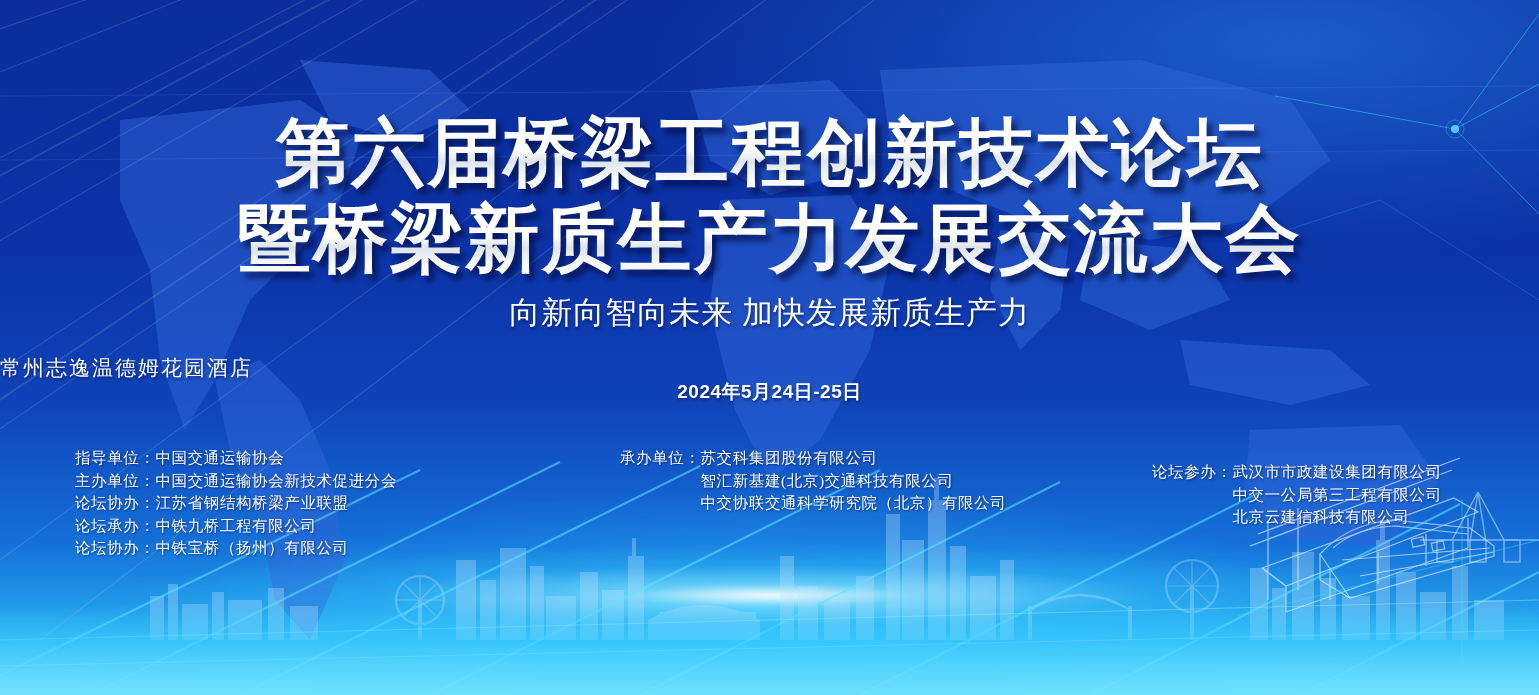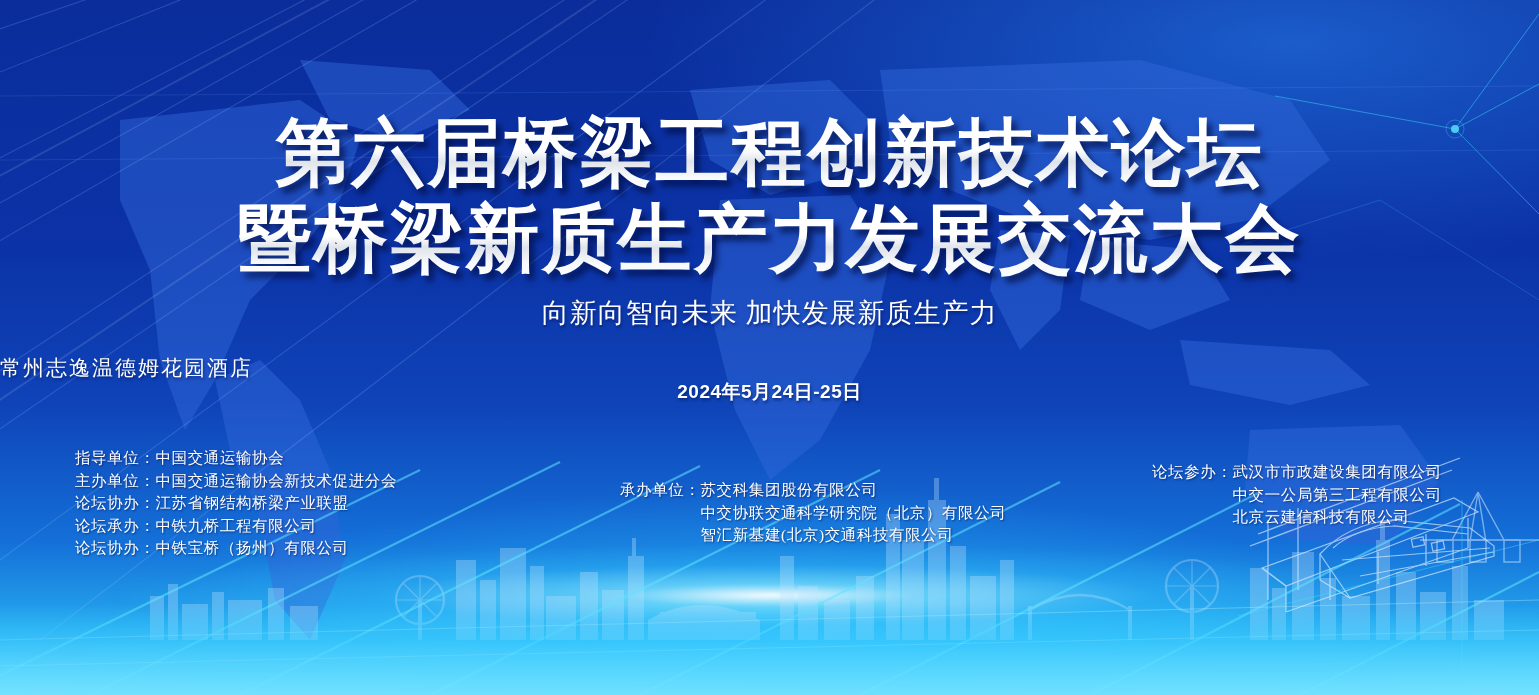--- a/index.html
+++ b/index.html
@@ -58,21 +58,21 @@
     background:linear-gradient(180deg,#ffffff 0%,#ffffff 46%,#dfe4ea 60%,#f7f9fb 78%,#ffffff 100%);
     -webkit-background-clip:text;background-clip:text;
     -webkit-text-fill-color:transparent;
     filter:drop-shadow(5px 6px 3px rgba(0,10,60,.70));
     white-space:nowrap;
   }
 
   .subtitle{
     position:absolute;top:296px;left:0;right:0;
     text-align:center;
-    font-size:27px;line-height:34px;
+    font-size:31px;line-height:34px;
     color:#ffffff;
     letter-spacing:1px;
     text-shadow:1px 2px 3px rgba(0,12,70,.55);
     white-space:nowrap;
   }
 
   .venue{
     position:absolute;top:355px;left:0;right:0;
     font-size:21px;line-height:26px;
     color:#ffffff;
@@ -94,21 +94,21 @@
   .spon{
     position:absolute;
     font-size:15.5px;
     line-height:22.5px;
     color:#ffffff;
     letter-spacing:.6px;
     text-shadow:1px 1px 2px rgba(0,15,75,.6);
     white-space:nowrap;
   }
   #spon-left{left:75px;top:447px;}
-  #spon-mid{left:620px;top:447px;margin-top:32px;}
+  #spon-mid{left:620px;top:447px;}
   #spon-right{left:1152px;top:461px;}
 
   .srow{display:block;}
   .slabel{display:inline-block;}
   .sval{display:inline-block;}
   .indent .slabel{visibility:hidden;}
 </style>
 </head>
 <body>
 
@@ -316,22 +316,22 @@
 
     <div class="spon" id="spon-left">
         <span class="srow"><span class="slabel">指导单位：</span><span class="sval">中国交通运输协会</span></span>
         <span class="srow"><span class="slabel">主办单位：</span><span class="sval">中国交通运输协会新技术促进分会</span></span>
         <span class="srow"><span class="slabel">论坛协办：</span><span class="sval">江苏省钢结构桥梁产业联盟</span></span>
         <span class="srow"><span class="slabel">论坛承办：</span><span class="sval">中铁九桥工程有限公司</span></span>
         <span class="srow"><span class="slabel">论坛协办：</span><span class="sval">中铁宝桥（扬州）有限公司</span></span>
       </div>
     <div class="spon" id="spon-mid">
         <span class="srow"><span class="slabel">承办单位：</span><span class="sval">苏交科集团股份有限公司</span></span>
+        <span class="srow indent"><span class="slabel">承办单位：</span><span class="sval">智汇新基建(北京)交通科技有限公司</span></span>
         <span class="srow indent"><span class="slabel">承办单位：</span><span class="sval">中交协联交通科学研究院（北京）有限公司</span></span>
-        <span class="srow indent"><span class="slabel">承办单位：</span><span class="sval">智汇新基建(北京)交通科技有限公司</span></span>
       </div>
     <div class="spon" id="spon-right">
         <span class="srow"><span class="slabel">论坛参办：</span><span class="sval">武汉市市政建设集团有限公司</span></span>
         <span class="srow indent"><span class="slabel">论坛参办：</span><span class="sval">中交一公局第三工程有限公司</span></span>
         <span class="srow indent"><span class="slabel">论坛参办：</span><span class="sval">北京云建信科技有限公司</span></span>
       </div>
 
   </div>
 </div>
 

